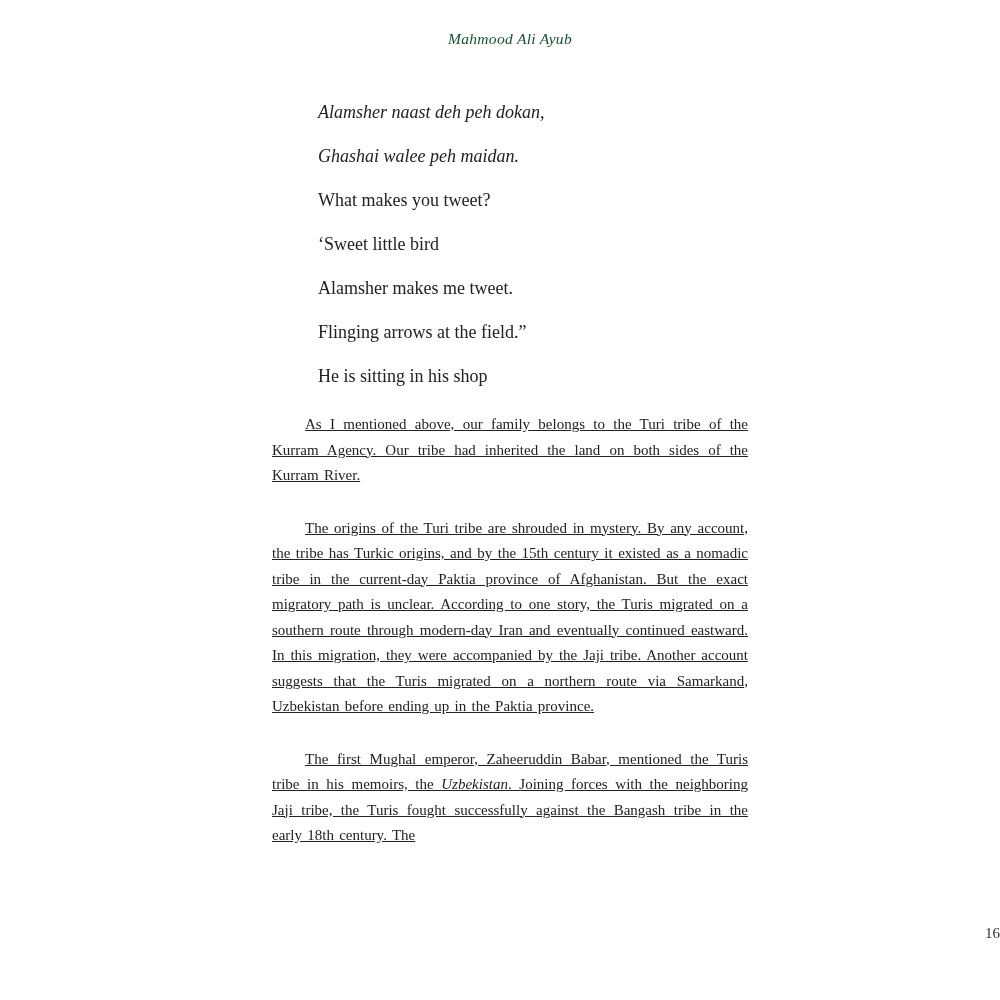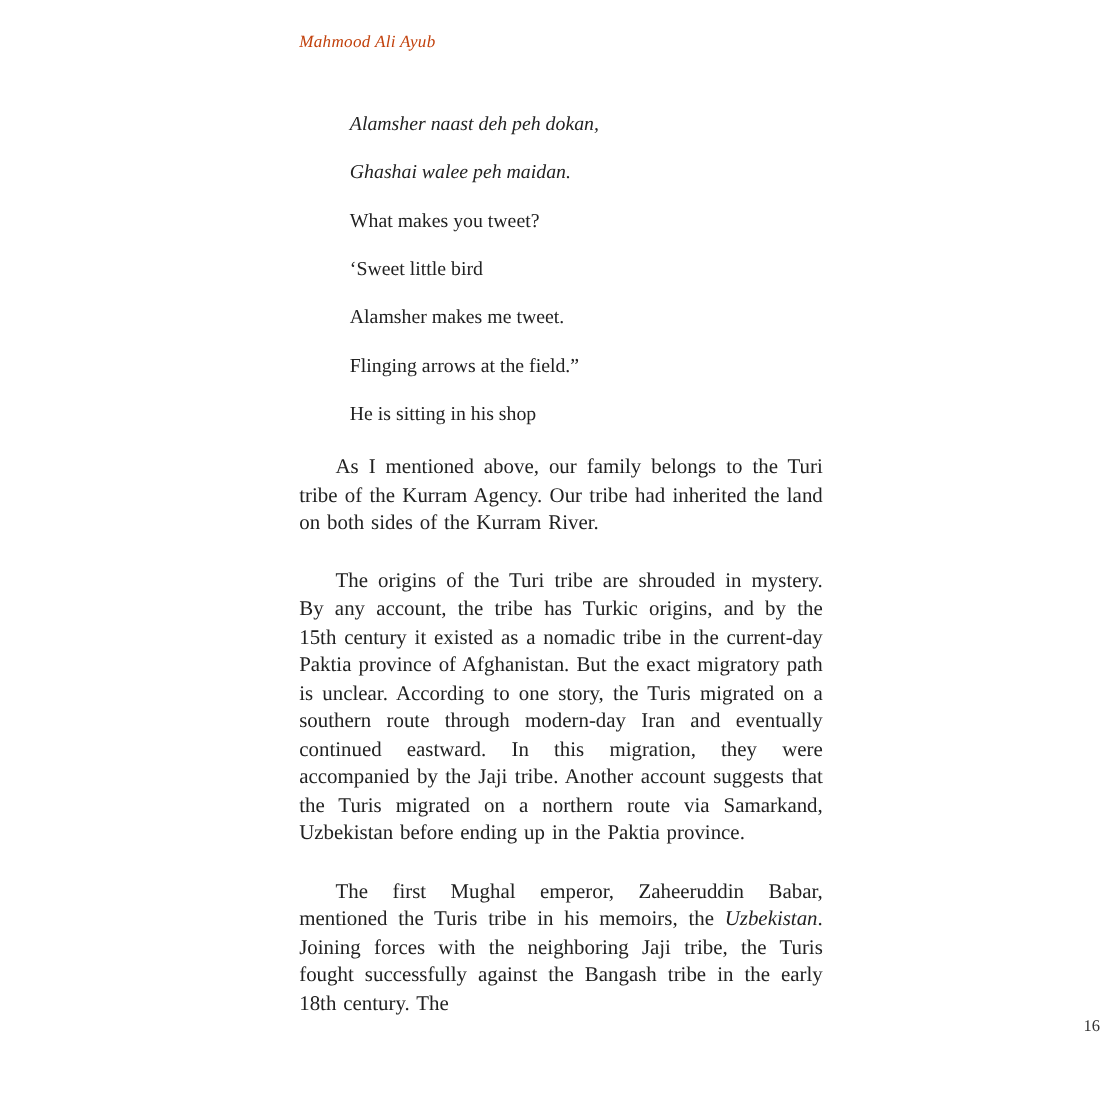--- a/index.html
+++ b/index.html
@@ -16,49 +16,50 @@
     color: #1e1e1e;
     overflow: hidden;
   }
   .content {
     position: absolute;
     left: 272px;
     top: 30px;
     width: 476px;
   }
   .running-header {
-    text-align: left;
+    text-align: center;
     font-style: italic;
     font-size: 15.5px;
     letter-spacing: 0.3px;
-    color: #c2410c;
+    color: #14532d;
     margin-bottom: 0;
   }
   .poem {
     margin-top: 42px;
     margin-left: 46px;
     margin-bottom: 14px;
   }
   .poem-line {
     font-size: 18px;
     line-height: 44px;
     white-space: nowrap;
     color: #222;
   }
   .poem-line.italic {
     font-style: italic;
   }
   .body-paragraph {
-    font-size: 19px;
+    font-size: 15px;
     line-height: 25.5px;
     text-align: justify;
     text-indent: 33px;
     word-spacing: 1.5px;
     margin: 0 0 27px 0;
     color: #222;
+    text-decoration: underline;
   }
   .italic-inline {
     font-style: italic;
   }
   .page-number {
     position: absolute;
     top: 925px;
     left: 0;
     width: 100%;
     text-align: right;

